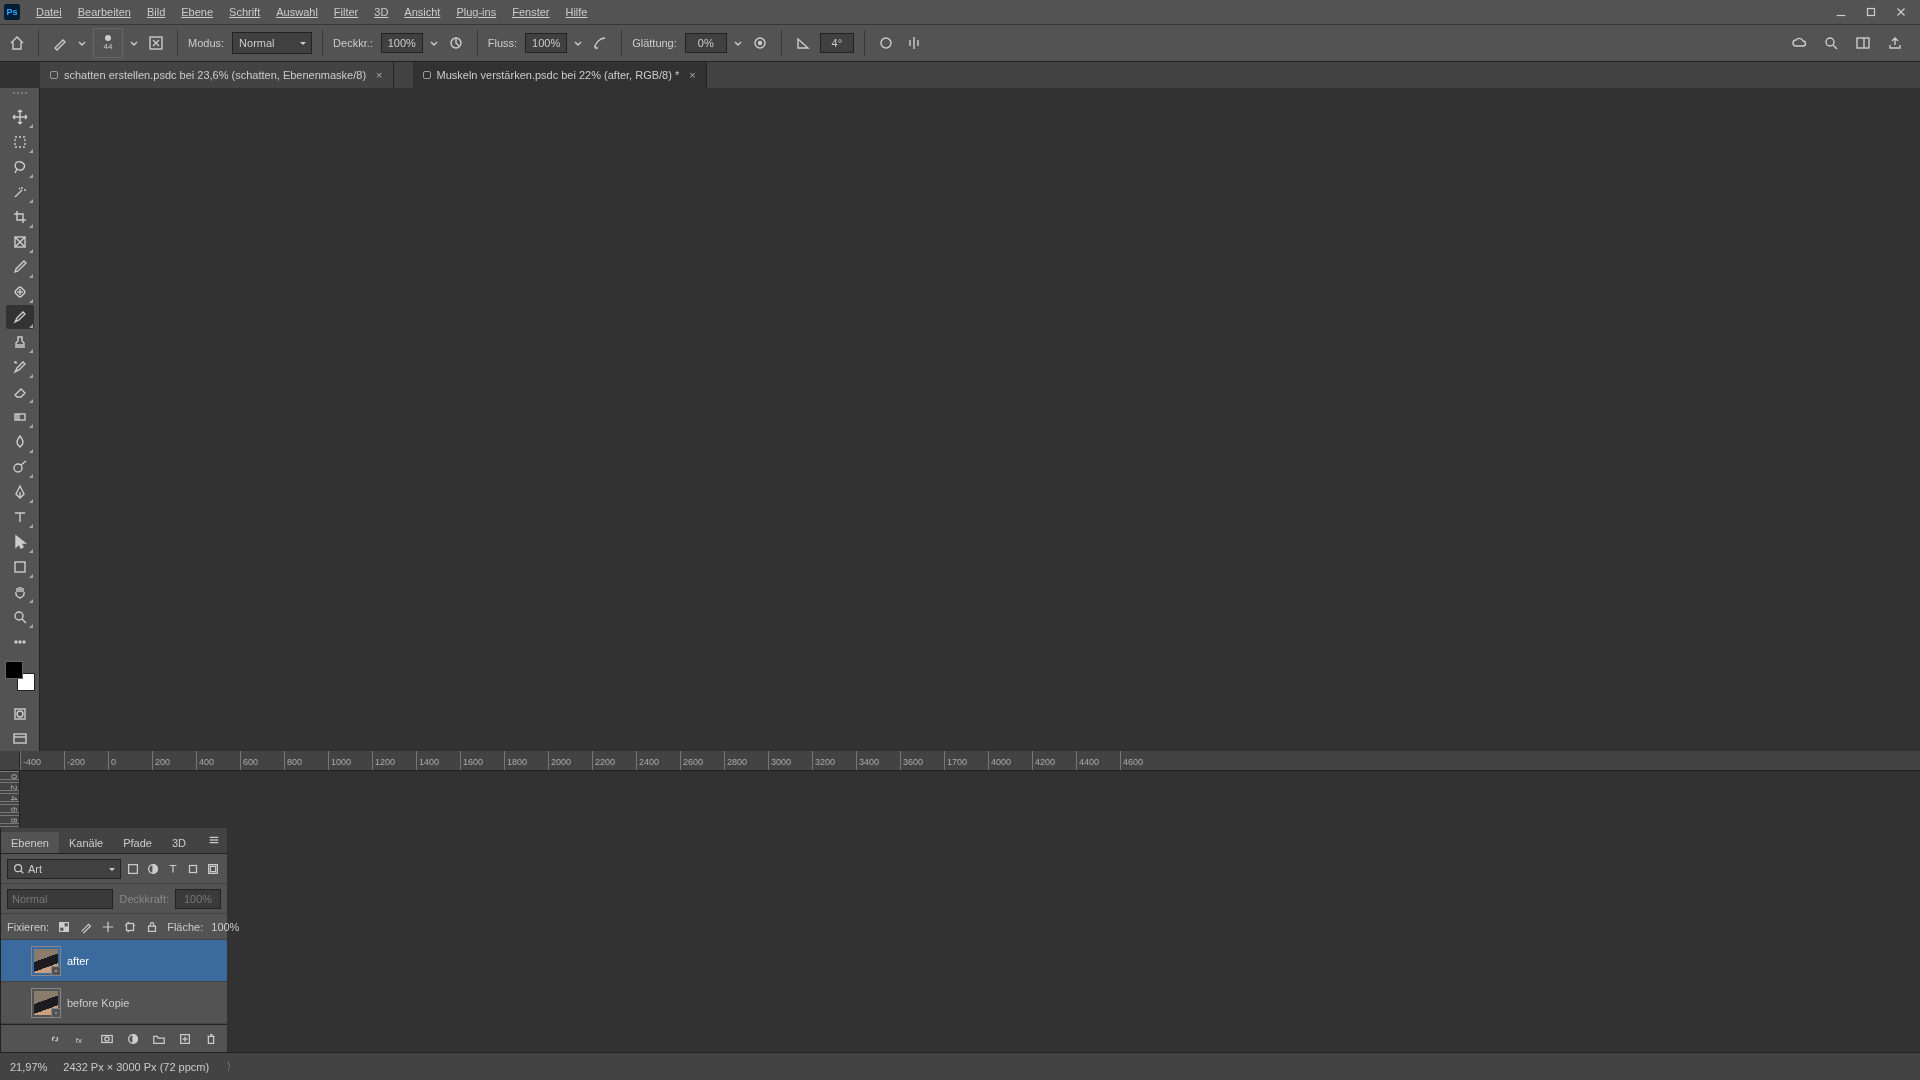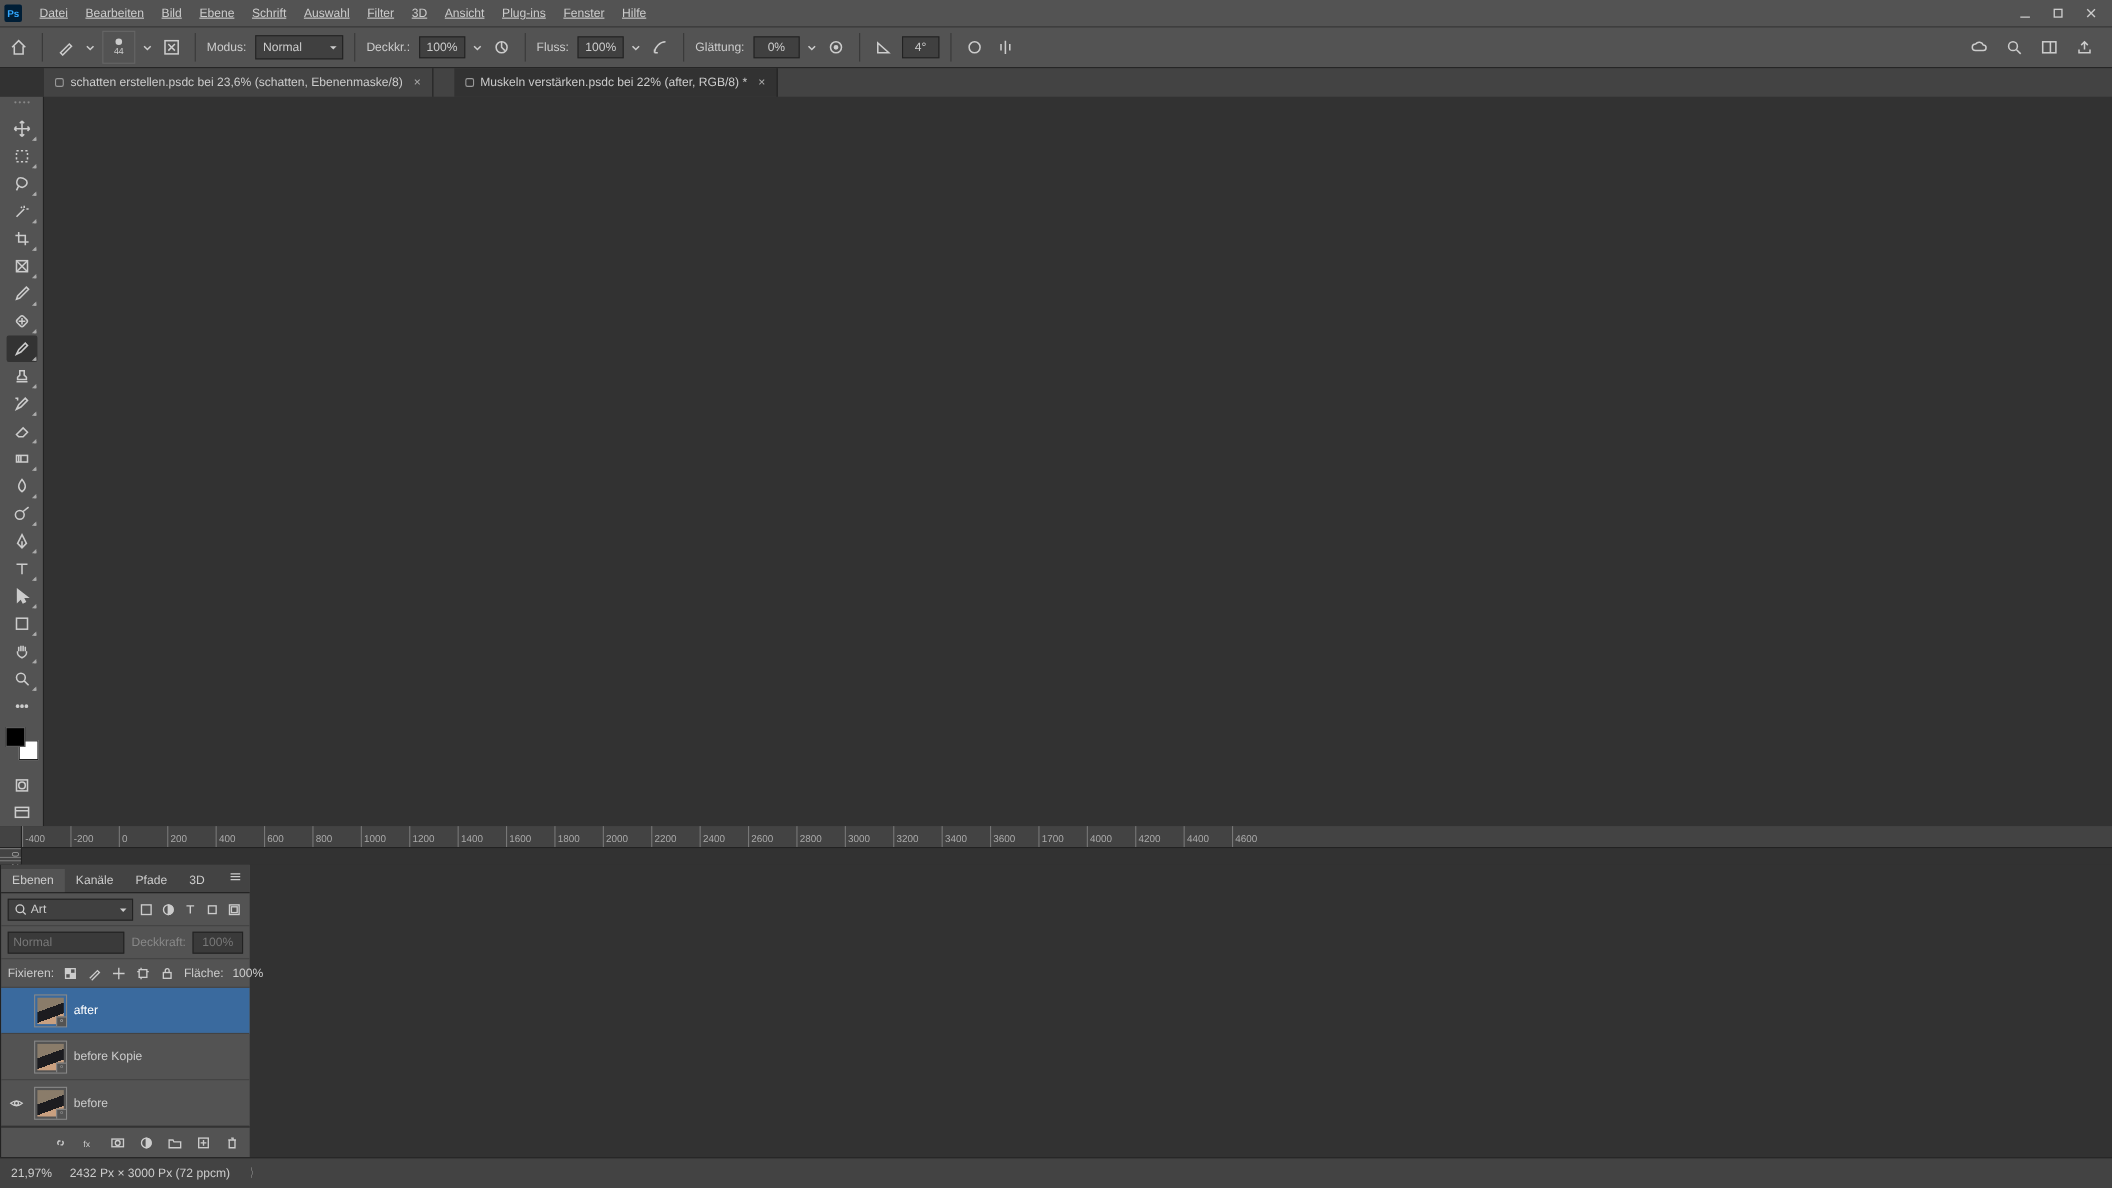--- a/index.html
+++ b/index.html
@@ -620,33 +620,20 @@
           <div class="lname">after</div>
         </div>
         <div class="layer-row">
           <div class="vis"></div>
           <div class="thumb">
             <div class="mini"></div>
             <div class="corner">▫</div>
           </div>
           <div class="lname">before Kopie</div>
         </div>
-        <div class="layer-row">
-          <div class="vis">
-            <svg viewBox="0 0 16 16">
-              <path d="M2 8 Q8 3 14 8 Q8 13 2 8 Z"></path>
-              <circle cx="8" cy="8" r="2"></circle>
-            </svg>
-          </div>
-          <div class="thumb">
-            <div class="mini"></div>
-            <div class="corner">▫</div>
-          </div>
-          <div class="lname">before</div>
-        </div>
       </div>
     <div class="panel-footer">
       <div class="fic">
           <svg viewBox="0 0 16 16">
             <path d="M6 10 A3 3 0 0 1 6 6 L8 6 M10 6 A3 3 0 0 1 10 10 L8 10"></path>
           </svg>
         </div>
       <div class="fic">
           <svg viewBox="0 0 16 16">
             <text x="2" y="12" font-size="9" fill="#ccc" stroke="none">fx</text>

